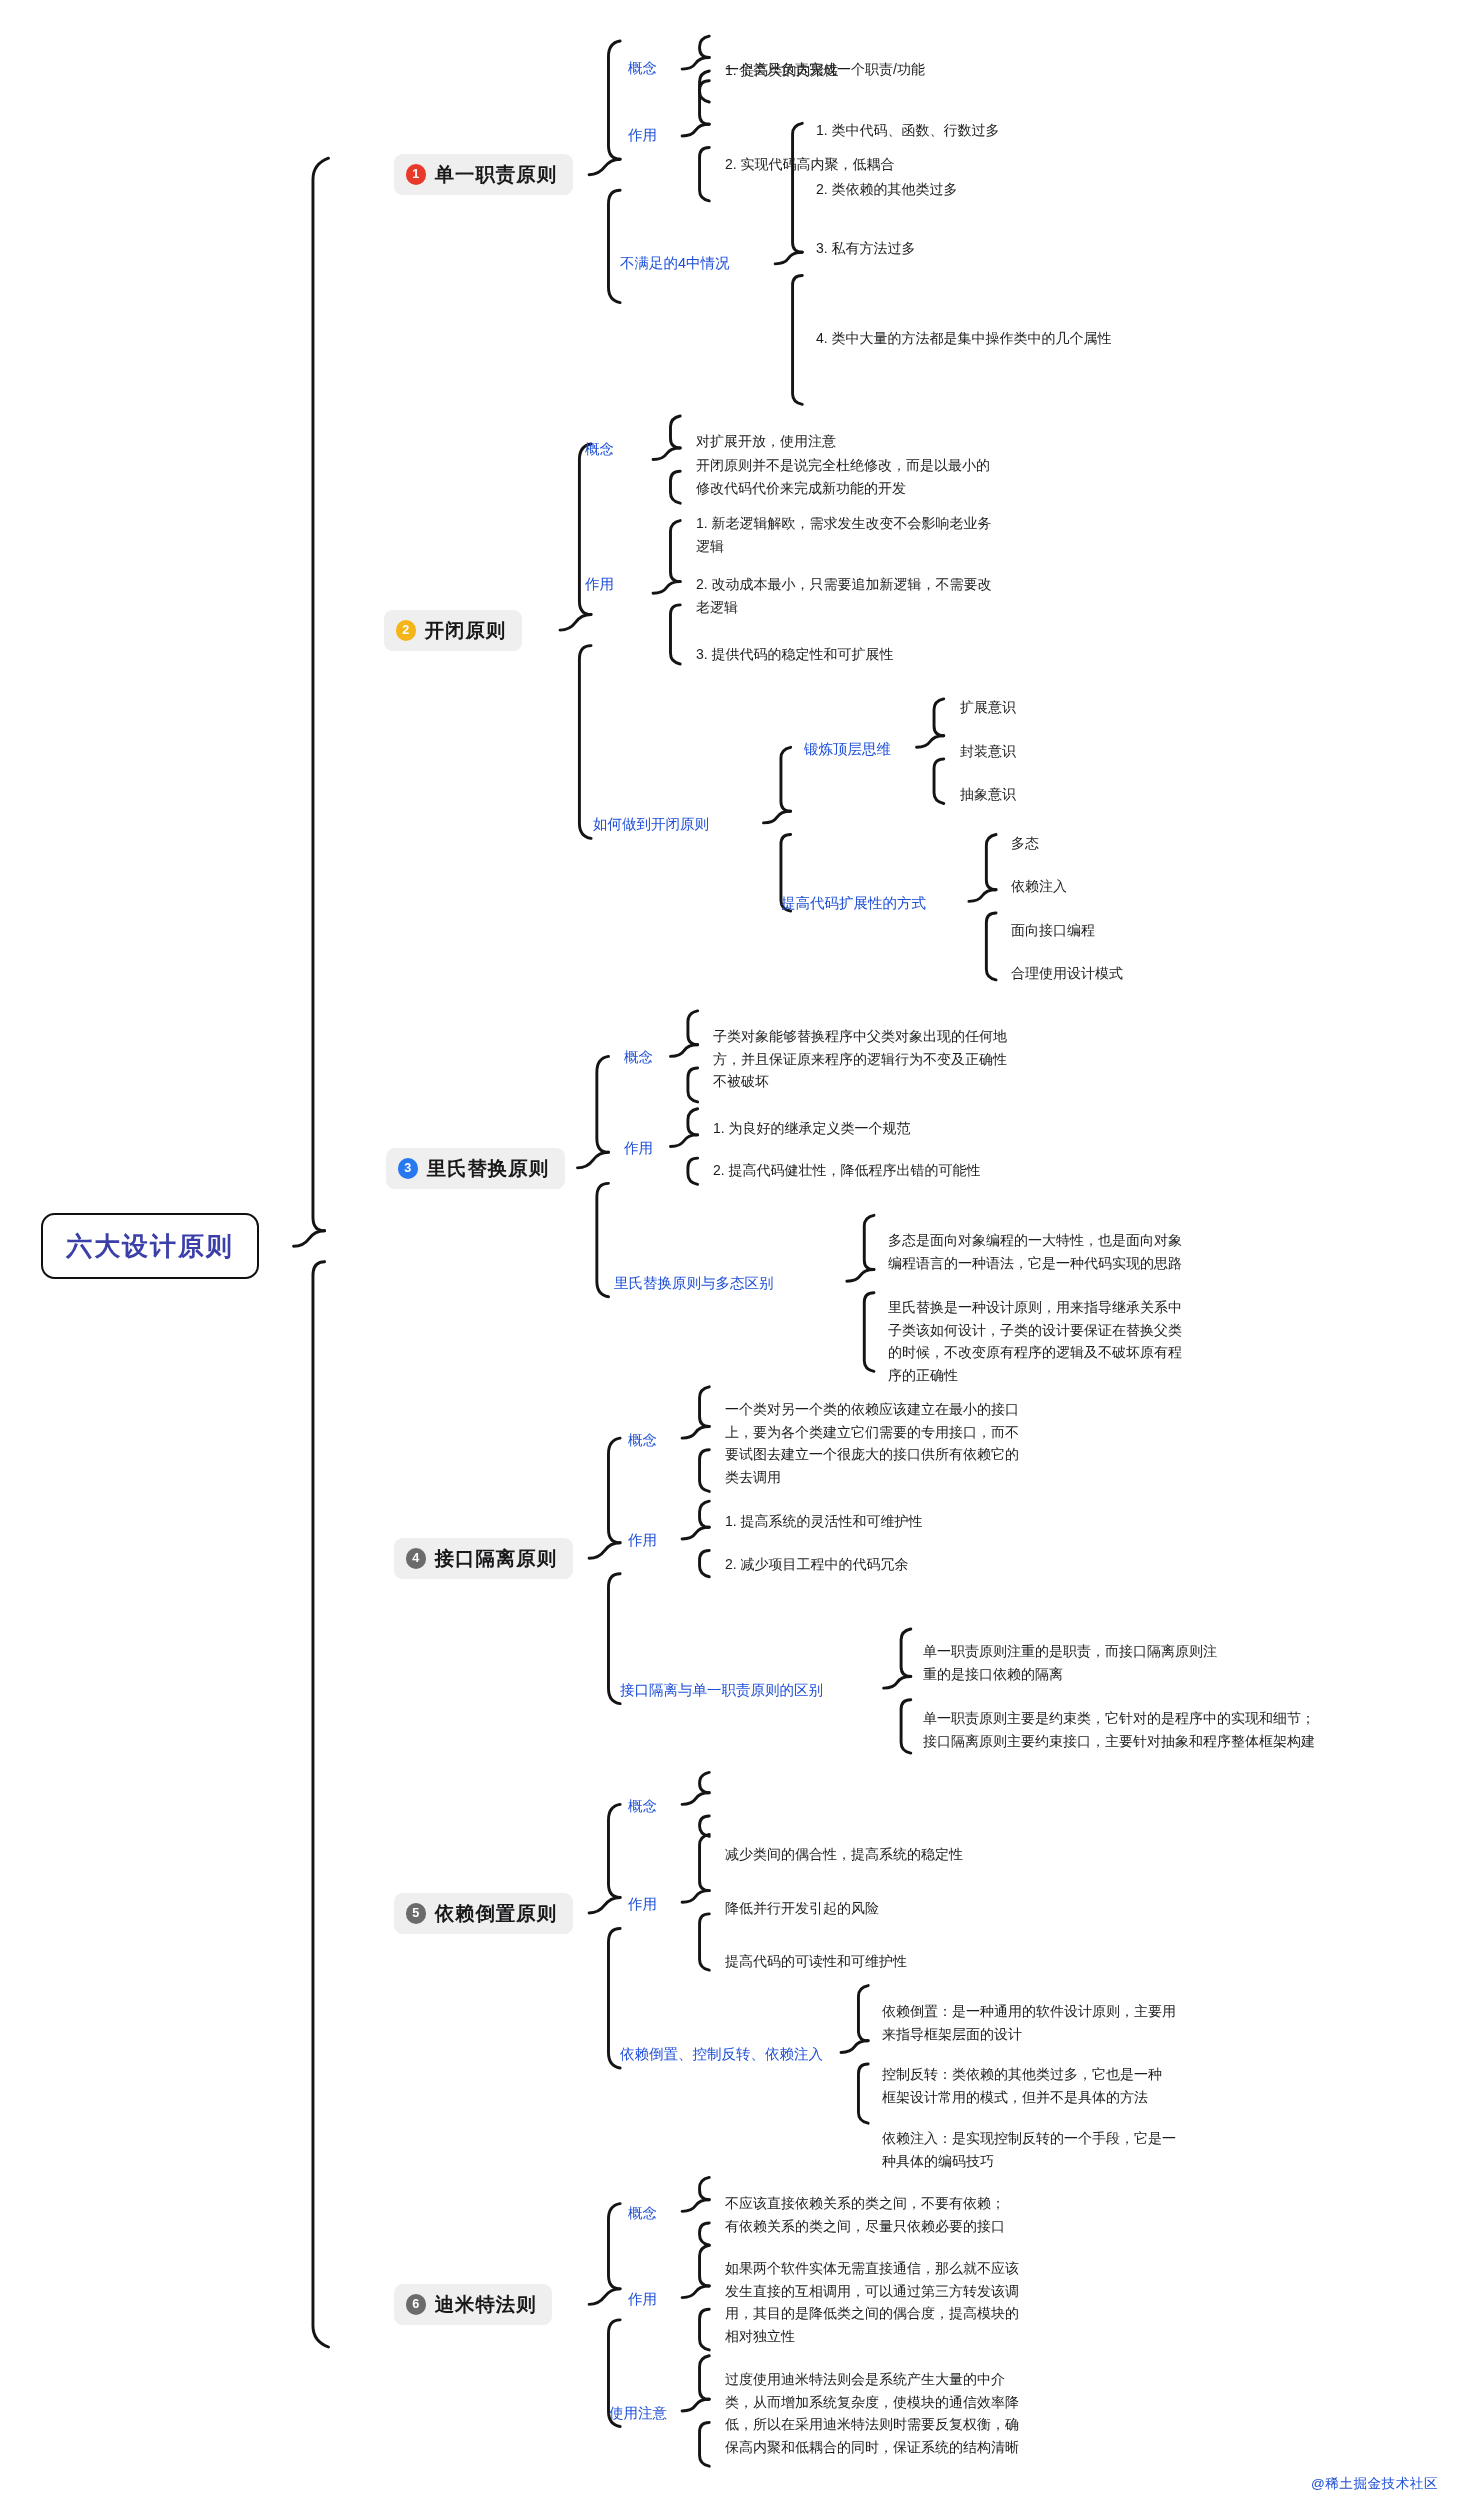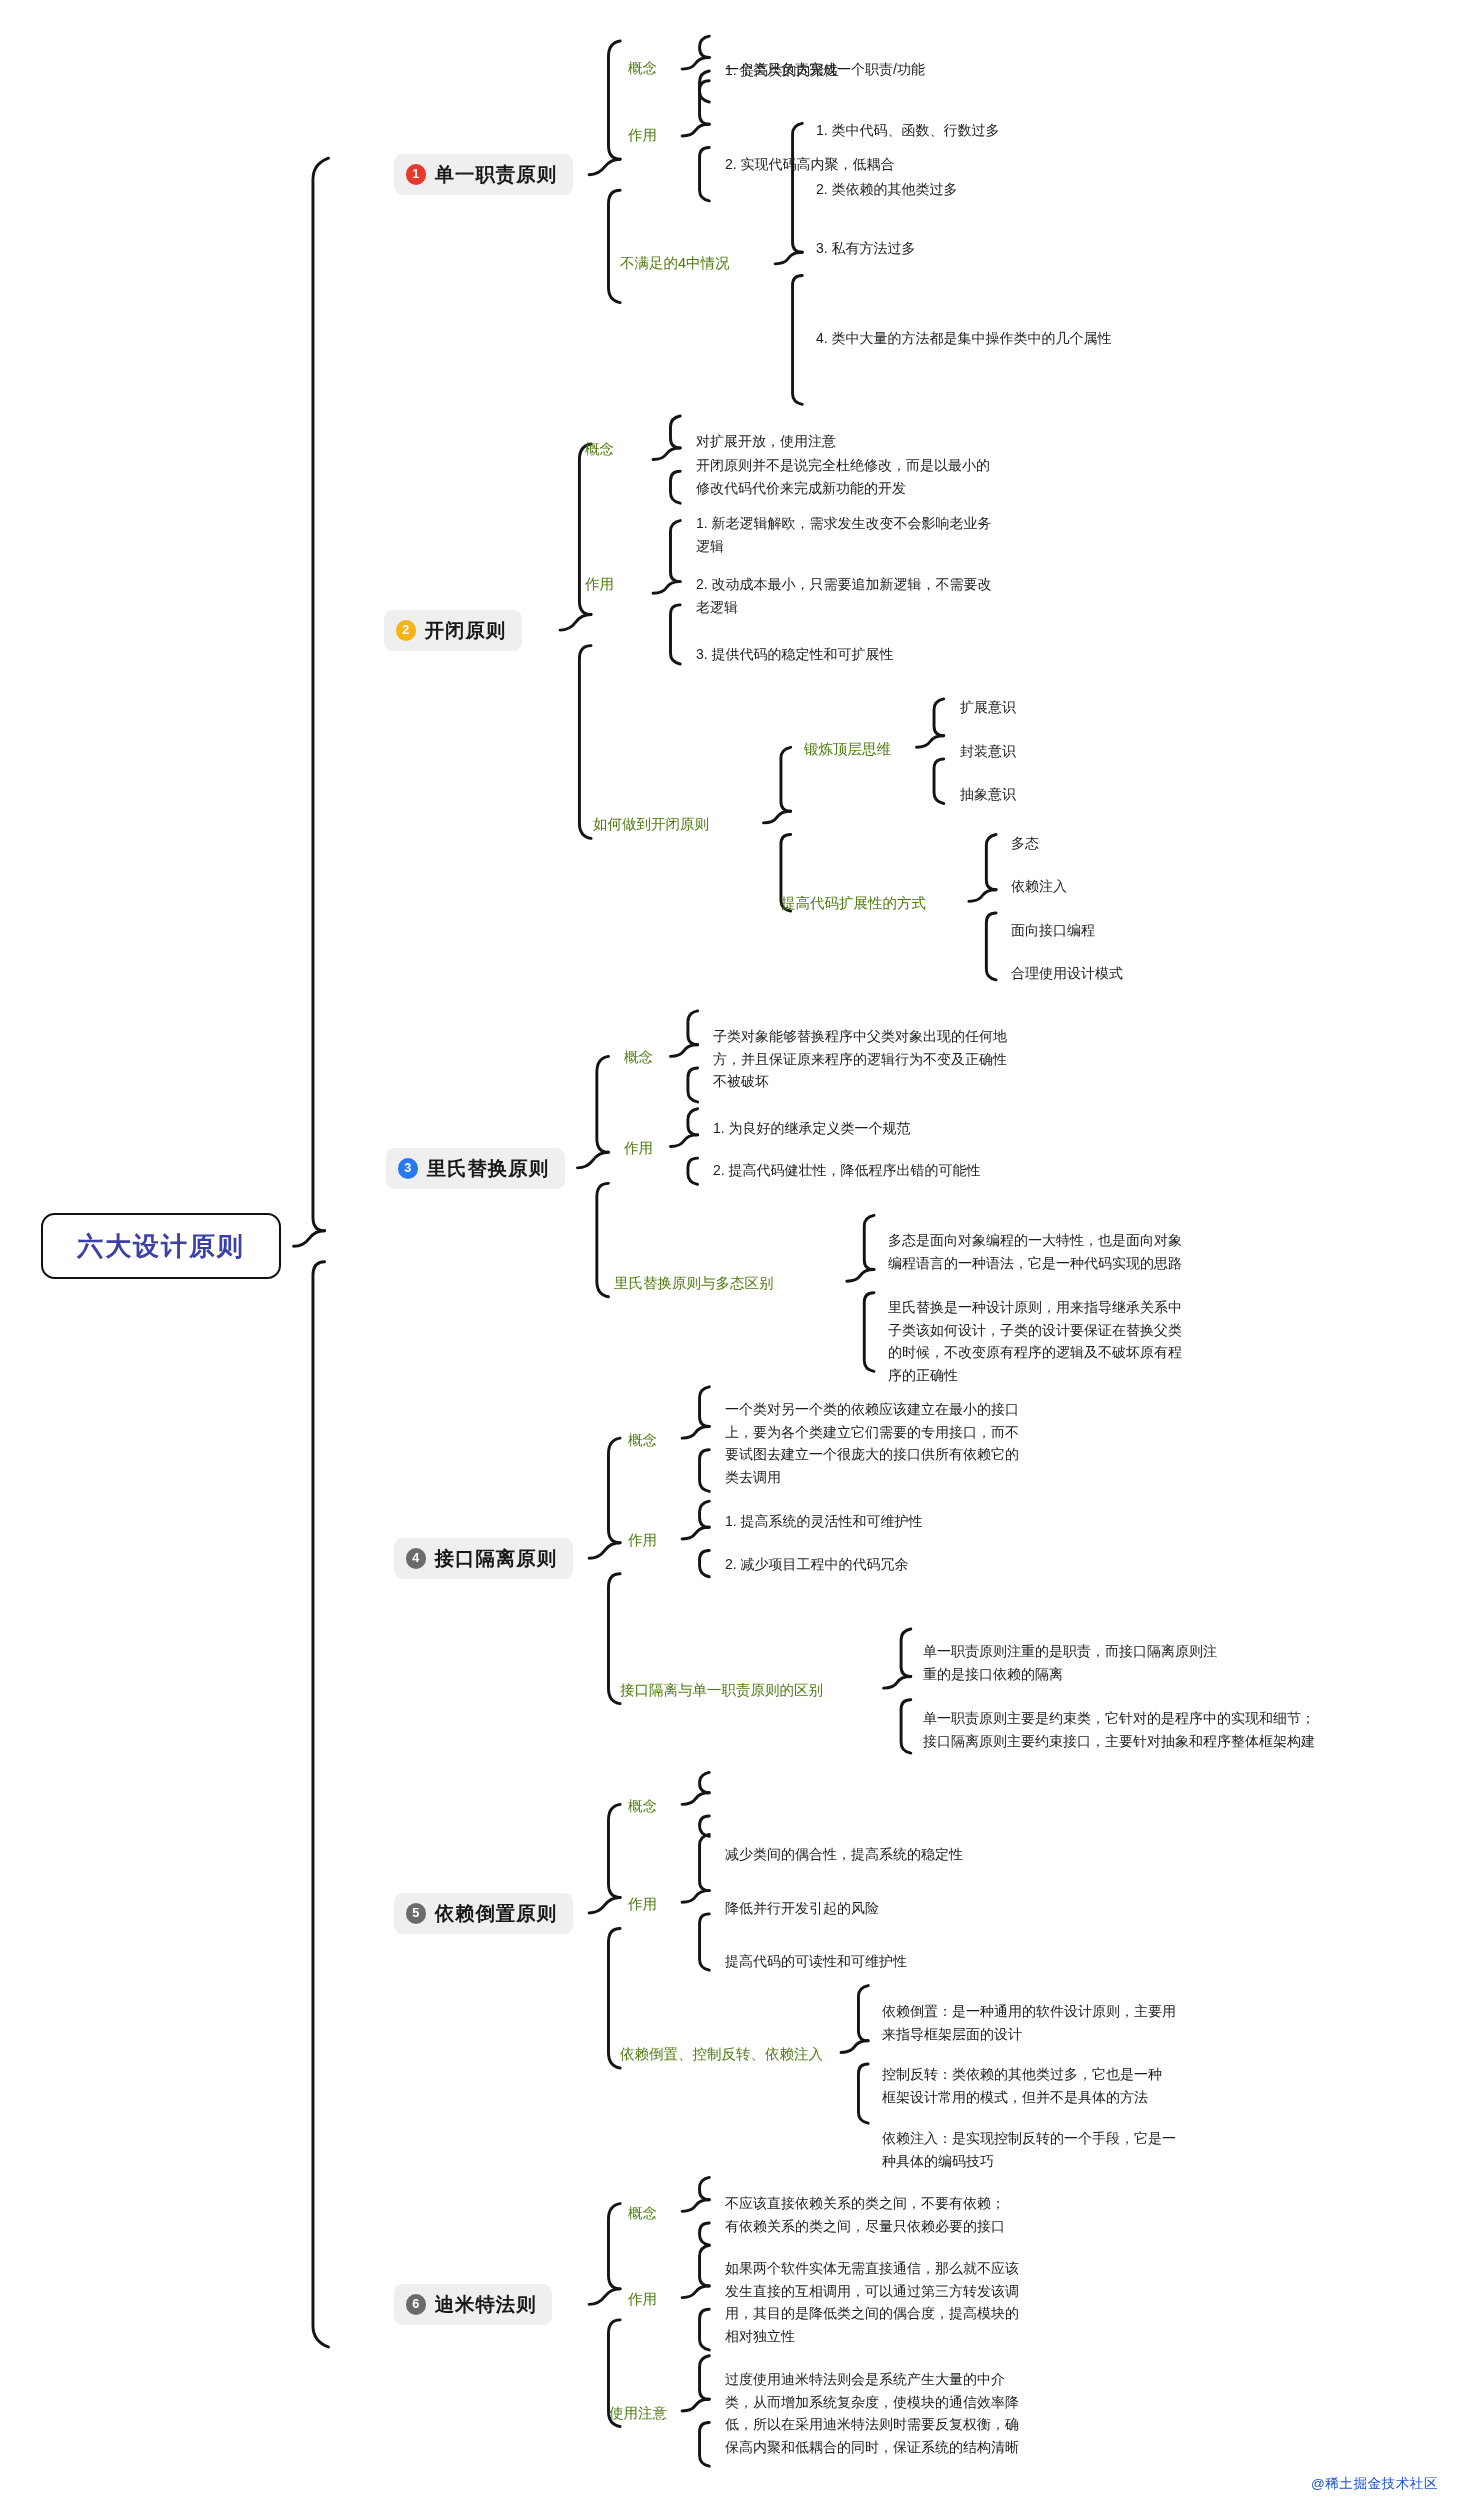--- a/index.html
+++ b/index.html
@@ -27,21 +27,21 @@
     left: 0; top: 0;
     width: 1465px; height: 2512px;
     pointer-events: none;
   }
 
   
   .root-node {
     position: absolute;
     left: 41px;
     top: 1213px;
-    width: 240px;
+    width: 218px;
     height: 66px;
     border: 2.9px solid #101010;
     border-radius: 13.6px;
     background: #ffffff;
     display: flex;
     align-items: center;
     justify-content: center;
   }
   .root-node .root-label {
     font-size: 26px;
@@ -85,21 +85,21 @@
   .badge-2 { background: #f5b417; }
   .badge-3 { background: #2878f0; }
   .badge-4 { background: #6b6b6b; }
   .badge-5 { background: #6b6b6b; }
   .badge-6 { background: #6b6b6b; }
 
   
   .l2 {
     position: absolute;
     font-size: 14.5px;
-    color: #4d7c0f;
+    color: #1d4ed8;
     white-space: nowrap;
     line-height: 1.45;
   }
 
   
   .leaf {
     position: absolute;
     font-size: 14px;
     color: #1c1c1c;
     line-height: 1.62;

